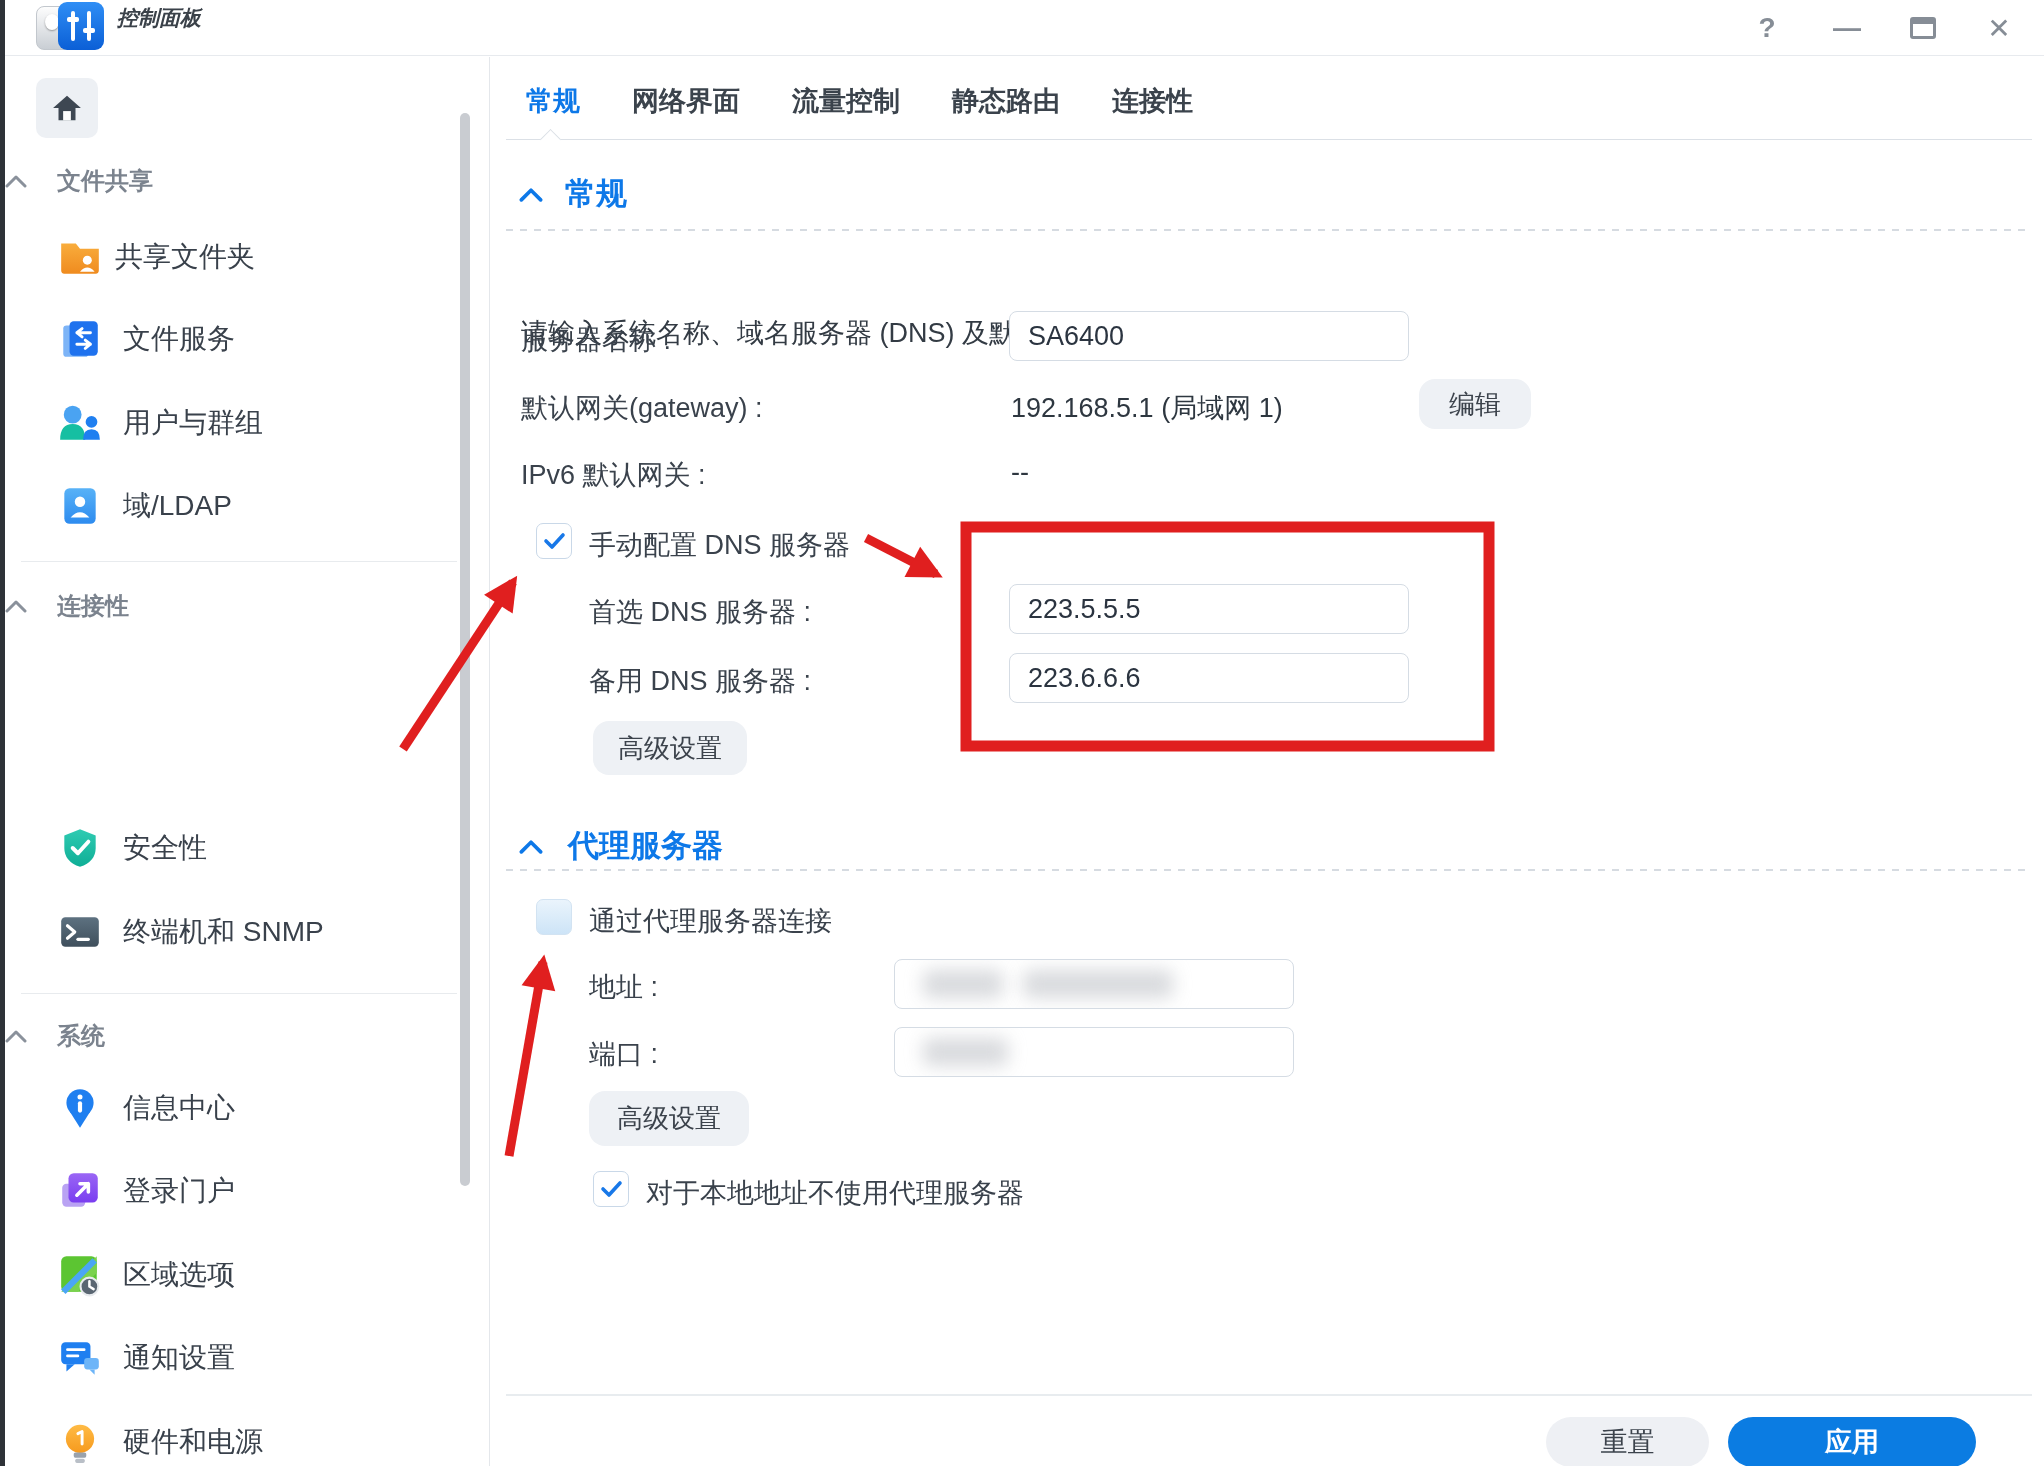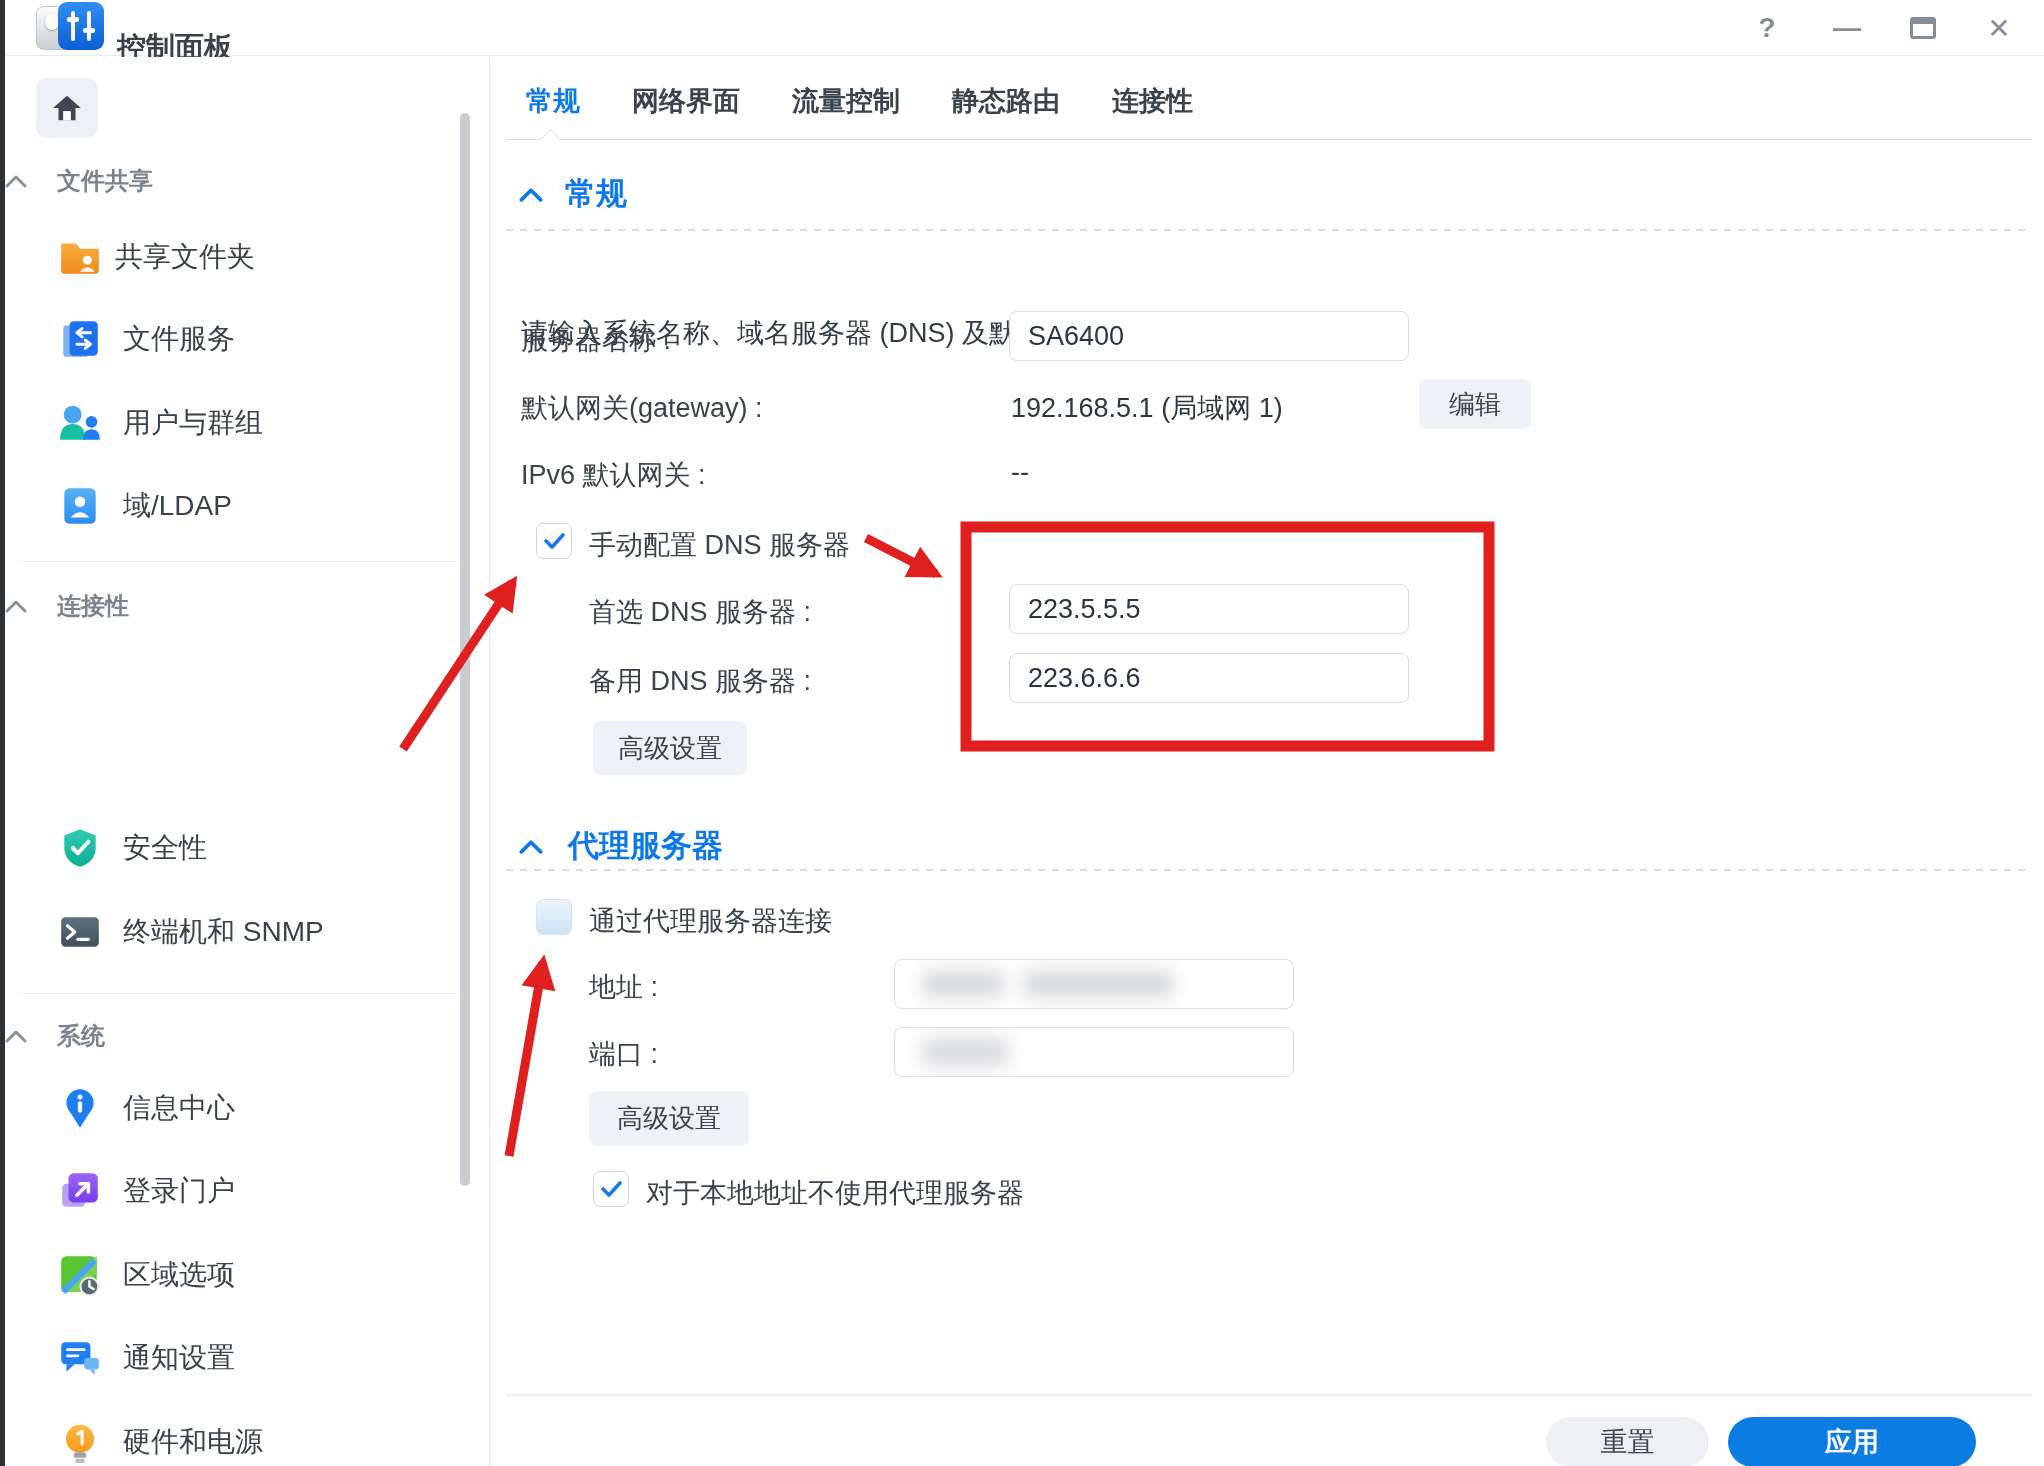--- a/index.html
+++ b/index.html
@@ -8,21 +8,21 @@
   .left-edge { position:absolute; left:0; top:0; width:5px; height:100%; background:#2e3238; }
 
   
   .titlebar { position:absolute; left:5px; top:0; right:0; height:56px; background:#fff; border-bottom:1px solid #e7eaee; }
   .app-icon { position:absolute; left:31px; top:2px; width:70px; height:50px; }
   .app-icon .back { position:absolute; left:0; top:4px; width:36px; height:44px; border-radius:8px; background:linear-gradient(180deg,#fdfdfd,#c9ced4); border:1px solid #c2c7cd; }
   .app-icon .knob { position:absolute; left:9px; top:12px; width:14px; height:16px; border-radius:50%; background:#fff; box-shadow:0 1px 2px rgba(0,0,0,.35); }
   .app-icon .front { position:absolute; left:22px; top:0; width:46px; height:48px; border-radius:9px; background:linear-gradient(180deg,#2f8ef5,#0b5fd6); }
   .app-icon .sl { position:absolute; top:9px; width:4px; height:30px; background:#fff; border-radius:2px; }
   .app-icon .tick { position:absolute; width:12px; height:5px; background:#fff; border-radius:2px; }
-  .win-title { position:absolute; left:112px; top:28px; font-size:29px; font-weight:700; color:#3a4149; }
+  .win-title { position:absolute; left:112px; top:4px; font-size:21px; font-weight:700; color:#3a4149;font-style:italic; }
   .win-controls { position:absolute; right:28px; top:0; height:56px; display:flex; align-items:center; gap:46px; }
   .wc { width:34px; text-align:center; font-size:28px; font-weight:700; color:#868d96; cursor:default; }
   .wc-max { width:26px; height:22px; border:3px solid #868d96; border-top:7px solid #868d96; border-radius:3px; }
 
   
   .sidebar { position:absolute; left:5px; top:57px; width:485px; height:1409px; background:#fff; border-right:1px solid #e4e7eb; }
   .home-btn { position:absolute; left:31px; top:21px; width:62px; height:60px; background:#edf0f4; border-radius:10px; display:flex; align-items:center; justify-content:center; }
   .search-box { position:absolute; left:107px; top:23px; width:348px; height:57px; border:1px solid #d8dde3; border-radius:8px; display:flex; align-items:center; padding-left:18px; gap:14px; background:#fff; }
   .search-box input { border:none; outline:none; font-size:26px; color:#3a424c; width:240px; font-family:inherit; }
   .search-box input::placeholder { color:#a8afb9; }
@@ -40,21 +40,21 @@
   .tab { font-size:27px; font-weight:700; color:#3b434c; cursor:pointer; }
   .tab.active { color:#0d78e8; }
   .tab-line { position:absolute; left:15px; right:12px; top:82px; height:1px; background:#dbe0e6; }
   .tab-notch { position:absolute; left:52px; top:75px; width:15px; height:15px; background:#fff; border-left:1px solid #dbe0e6; border-top:1px solid #dbe0e6; transform:rotate(45deg); }
   .sec-header { position:absolute; display:flex; align-items:center; gap:22px; color:#0d78e8; font-size:31px; font-weight:700; cursor:pointer; }
   .dashed { position:absolute; left:15px; right:12px; height:2px; background-image:repeating-linear-gradient(90deg,#d6dbe1 0 7px,transparent 7px 14px); }
   .desc { position:absolute; left:30px; font-size:27px; color:#333b44; }
   .flabel { position:absolute; font-size:27px; color:#3a424c; white-space:nowrap; }
   .fvalue { position:absolute; font-size:27px; color:#2e3740; white-space:nowrap; }
   .ipt { position:absolute; width:400px; height:50px; border:1px solid #d5dce4; border-radius:8px; font-size:27px; color:#2b3440; padding:0 18px; outline:none; background:#fff; font-family:inherit; }
-  .btn-gray { position:absolute; background:#eef1f5; border:none; border-radius:8px; font-size:26px; color:#3c434c; cursor:pointer; font-family:inherit; }
+  .btn-gray { position:absolute; background:#eef1f5; border:none; border-radius:16px; font-size:26px; color:#3c434c; cursor:pointer; font-family:inherit; }
   .cbx { position:absolute; width:36px; height:36px; border-radius:7px; background:#fff; border:1px solid #c9d8e8; display:flex; align-items:center; justify-content:center; cursor:pointer; }
   .cbx.hl { background:linear-gradient(180deg,#eaf4fc,#cde4f7); border:1px solid #d2e3f2; }
   .blur-wrap { position:absolute; overflow:hidden; border-radius:8px; }
   .smudge { position:absolute; background:#b9bcc2; filter:blur(9px); opacity:.55; border-radius:6px; }
   .footer-line { position:absolute; left:15px; right:12px; top:1337px; height:2px; background:#e8ecef; }
   .pill { position:absolute; top:1360px; height:50px; border:none; border-radius:26px; font-size:27px; cursor:pointer; font-family:inherit; }
   .pill-reset { left:1055px; width:163px; background:#eef0f4; color:#3c434c; }
   .pill-apply { left:1237px; width:248px; background:#0b7ce2; color:#fff; font-weight:700; }
 
   .annotations { position:absolute; left:0; top:0; pointer-events:none; }

